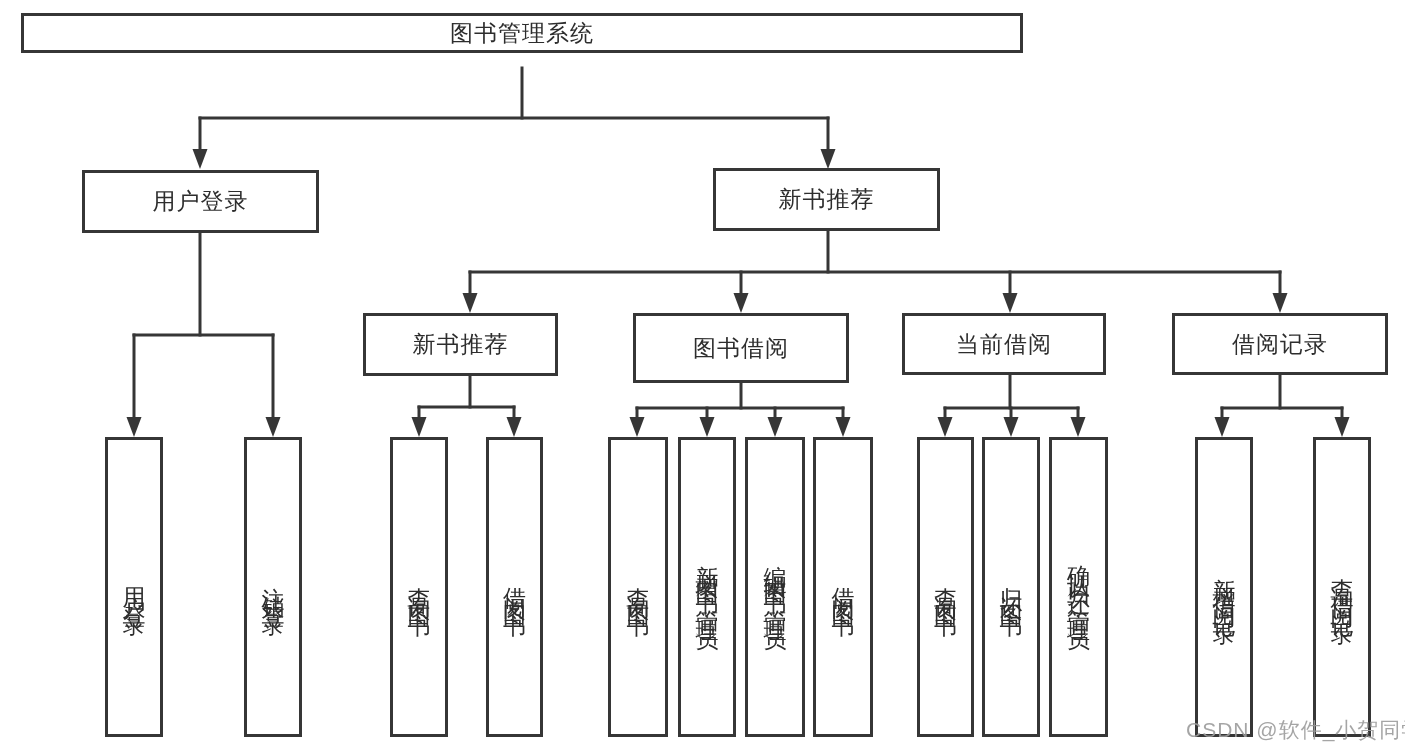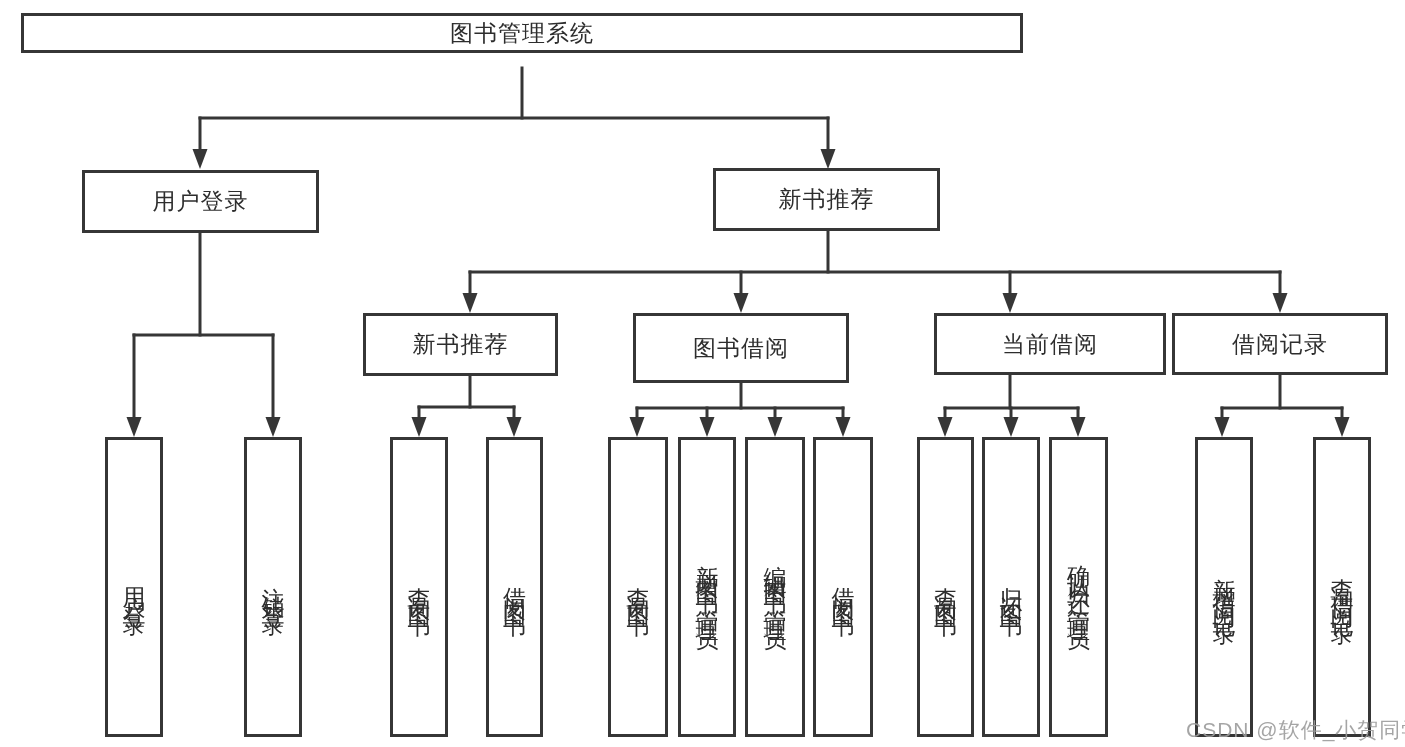--- a/index.html
+++ b/index.html
@@ -103,21 +103,21 @@
 <div class="node h" style="left:713px;top:168px;width:227px;height:63px">
   <span>新书推荐</span>
 </div>
 
 <div class="node h" style="left:363px;top:313px;width:195px;height:63px">
   <span>新书推荐</span>
 </div>
 <div class="node h" style="left:633px;top:313px;width:216px;height:70px">
   <span>图书借阅</span>
 </div>
-<div class="node h" style="left:934px;top:313px;width:232px;height:62px">
+<div class="node h" style="left:902px;top:313px;width:204px;height:62px">
   <span>当前借阅</span>
 </div>
 <div class="node h" style="left:1172px;top:313px;width:216px;height:62px">
   <span>借阅记录</span>
 </div>
 
 <div class="node v" style="left:105px;top:437px;width:58px;height:300px">
   <span>用户登录</span>
 </div>
 <div class="node v" style="left:244px;top:437px;width:58px;height:300px">

